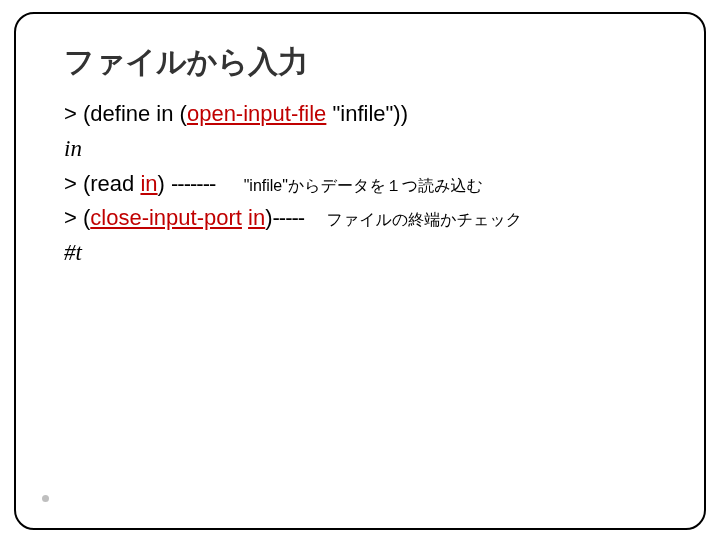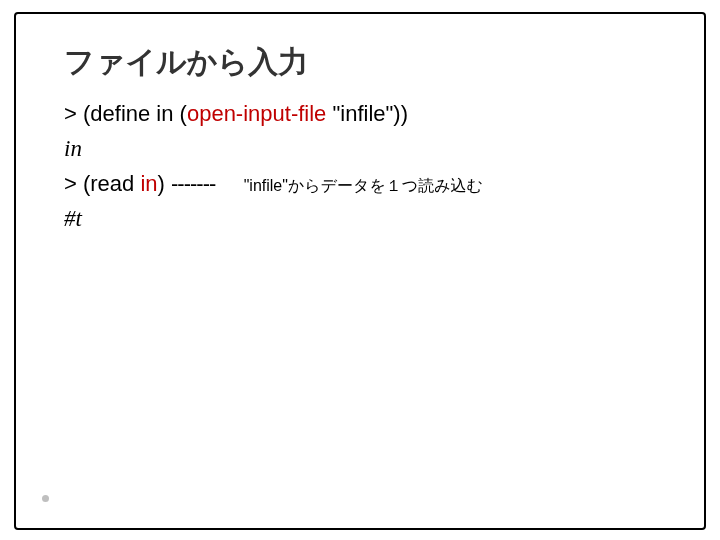--- a/index.html
+++ b/index.html
@@ -13,42 +13,42 @@
   .slide {
     box-sizing: border-box;
     width: 720px;
     height: 540px;
     padding: 12px 14px 10px 14px;
   }
   .frame {
     width: 100%;
     height: 100%;
     border: 2px solid #000;
-    border-radius: 4px;
+    border-radius: 20px;
     box-sizing: border-box;
     padding: 28px 38px 20px 48px;
     position: relative;
     overflow: hidden;
   }
   .title {
     font-size: 30px;
     font-weight: bold;
     color: #333;
     margin-bottom: 14px;
   }
   .code-block {
     font-size: 22px;
     line-height: 1.55;
     color: #000;
   }
   .line {
     white-space: nowrap;
   }
   .prompt { color: #000; }
-  .kw-red { color: #c00000; }
+  .kw-red { color: #c00000; text-decoration: underline; }
   .italic {
     font-style: italic;
     font-family: "Times New Roman", serif;
     font-size: 23px;
   }
   .dashes {
     letter-spacing: -1px;
   }
   .note {
     font-size: 16px;
@@ -81,20 +81,23 @@
 
       <div class="line italic">in</div>
 
       <div class="line">
         <span class="prompt">&gt; </span><span>(read </span><span class="kw-red">in</span><span>)</span><span>&nbsp;</span><span class="dashes">-------</span><span>&nbsp;&nbsp;&nbsp;</span><span class="note">"infile"からデータを１つ読み込む</span>
       </div>
 
 
 
 
+      <div class="line">
+        <span class="prompt">&gt; </span><span>(</span><span class="kw-red">close-input-port</span><span> </span><span class="kw-red">in</span><span>)</span><span class="dashes">-----</span><span>&nbsp;&nbsp;</span><span class="note">ファイルの終端かチェック</span>
+      </div>
 
       <div class="line italic">#t</div>
 
     </div>
 
     <div class="small-dot"></div>
   </div>
 </div>
 
 </body></html>

